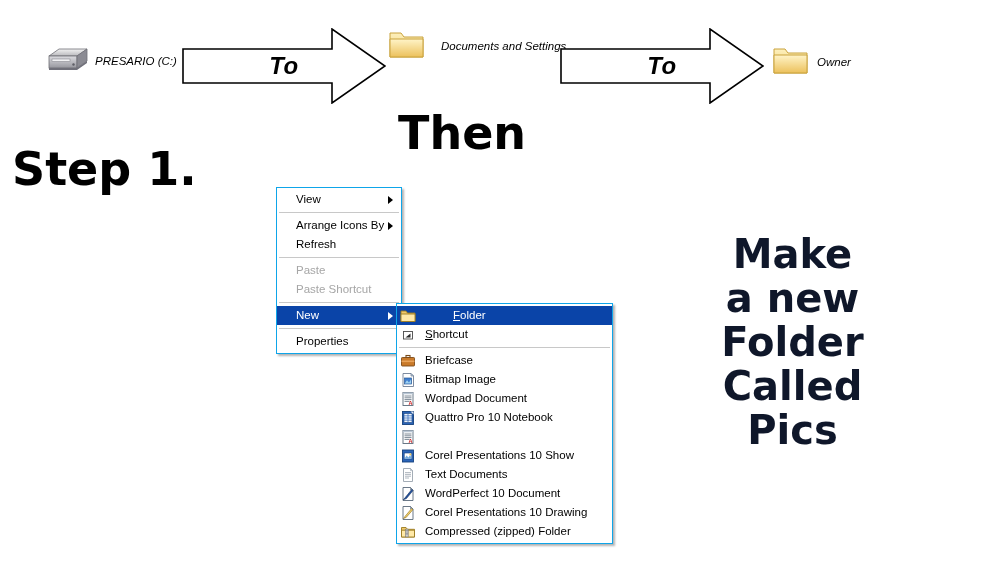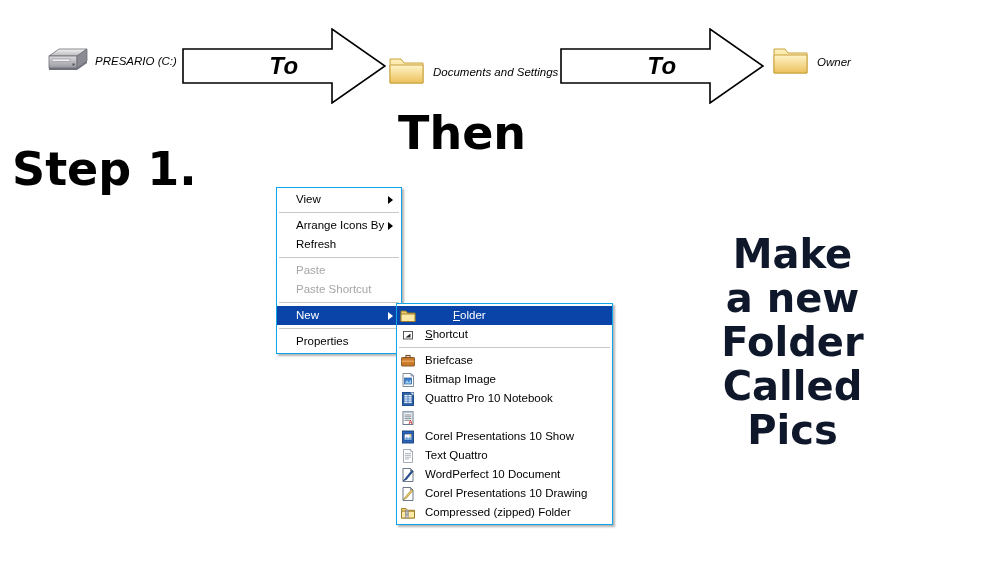--- a/index.html
+++ b/index.html
@@ -140,21 +140,21 @@
     <span class="caption">PRESARIO (C:)</span>
   </div>
 
   <div class="block-arrow" style="left:182px; top:28px; width:204px; height:76px;">
     <svg width="204" height="76" viewBox="0 0 204 76" style="display:block;">
       <polygon points="1,21 150,21 150,1 203,38 150,75 150,55 1,55" fill="#ffffff" stroke="#000000" stroke-width="1.6" stroke-linejoin="miter"></polygon>
     </svg>
     <span class="arrow-word">To</span>
   </div>
 
-  <div class="icon-label" style="left:388px; top:54px;">
+  <div class="icon-label" style="left:388px; top:28px;gap:8px;">
     <span class="folder-icon">
       <svg width="38" height="32" viewBox="0 0 38 32">
         <defs>
           <linearGradient id="fBack" x1="0" y1="0" x2="0" y2="1">
             <stop offset="0" stop-color="#fdf0bc"></stop>
               <stop offset="1" stop-color="#f3cf73"></stop>
           </linearGradient>
           <linearGradient id="fFront" x1="0" y1="0" x2="0" y2="1">
             <stop offset="0" stop-color="#fff4c8"></stop>
               <stop offset="1" stop-color="#ecc15c"></stop>
@@ -271,20 +271,36 @@
       <svg class="ic" viewBox="0 0 16 16">
         <polygon points="3,1.5 11,1.5 13.5,4 13.5,14.5 3,14.5" fill="#ffffff" stroke="#6f7f95" stroke-width="0.9"></polygon>
         <polygon points="11,1.5 13.5,4 11,4" fill="#c8d4e2" stroke="#6f7f95" stroke-width="0.7"></polygon>
         <rect x="4.5" y="6" width="7" height="6" fill="#3f7fd0" stroke="#2a5a96" stroke-width="0.7"></rect>
         <polygon points="4.8,11.6 7,8.2 9,10.4 11,7.6 11,11.6" fill="#9fd2f0"></polygon>
       </svg>
     </span>
     <span class="mi-label">Bitmap Image</span>
   </div>
 
+  <div class="menu-item">
+    <span class="icon-cell">
+      <svg class="ic" viewBox="0 0 16 16">
+        <rect x="3" y="1.5" width="10" height="13" fill="#ffffff" stroke="#5a6a7a" stroke-width="0.9"></rect>
+        <rect x="3" y="1.5" width="10" height="1.8" fill="#b9c6d4"></rect>
+        <g stroke="#5a6a7a" stroke-width="0.8">
+          <line x1="4.5" y1="5" x2="11.5" y2="5"></line>
+            <line x1="4.5" y1="6.8" x2="11.5" y2="6.8"></line>
+          <line x1="4.5" y1="8.6" x2="11.5" y2="8.6"></line>
+            <line x1="4.5" y1="10.4" x2="9.5" y2="10.4"></line>
+        </g>
+        <text x="8.5" y="14" font-size="5.5" fill="#cc2020" font-family="'Liberation Sans',sans-serif" font-weight="bold">A</text>
+      </svg>
+    </span>
+    <span class="mi-label">Wordpad Document</span>
+  </div>
 
   <div class="menu-item">
     <span class="icon-cell">
       <svg class="ic" viewBox="0 0 16 16">
         <rect x="2.5" y="1.5" width="11" height="13" fill="#2b64b8" stroke="#14407c" stroke-width="0.9"></rect>
         <rect x="4" y="3.5" width="8" height="9" fill="#eef4fb" stroke="#14407c" stroke-width="0.6"></rect>
         <g stroke="#2b64b8" stroke-width="0.7">
           <line x1="4" y1="5.8" x2="12" y2="5.8"></line>
             <line x1="4" y1="8" x2="12" y2="8"></line>
           <line x1="4" y1="10.2" x2="12" y2="10.2"></line>
@@ -330,21 +346,21 @@
         <polygon points="3.5,1.5 10.5,1.5 12.5,3.6 12.5,14.5 3.5,14.5" fill="#ffffff" stroke="#9aa4ae" stroke-width="0.9"></polygon>
         <polygon points="10.5,1.5 12.5,3.6 10.5,3.6" fill="#dfe4e9" stroke="#9aa4ae" stroke-width="0.6"></polygon>
         <g stroke="#9aa4ae" stroke-width="0.8">
           <line x1="5" y1="5.6" x2="11" y2="5.6"></line>
             <line x1="5" y1="7.4" x2="11" y2="7.4"></line>
           <line x1="5" y1="9.2" x2="11" y2="9.2"></line>
             <line x1="5" y1="11" x2="9" y2="11"></line>
         </g>
       </svg>
     </span>
-    <span class="mi-label">Text Quattro</span>
+    <span class="mi-label">Text Documents</span>
   </div>
 
   <div class="menu-item">
     <span class="icon-cell">
       <svg class="ic" viewBox="0 0 16 16">
         <polygon points="3,1.5 10.5,1.5 13,4 13,14.5 3,14.5" fill="#ffffff" stroke="#5a6a7a" stroke-width="0.9"></polygon>
         <polygon points="10.5,1.5 13,4 10.5,4" fill="#cdd7e2" stroke="#5a6a7a" stroke-width="0.6"></polygon>
         <polygon points="3.2,13.8 5.2,11.6 11.8,3.4 13,4.6 6.4,12.6" fill="#1f4e9c" stroke="#123062" stroke-width="0.6"></polygon>
       </svg>
     </span>

